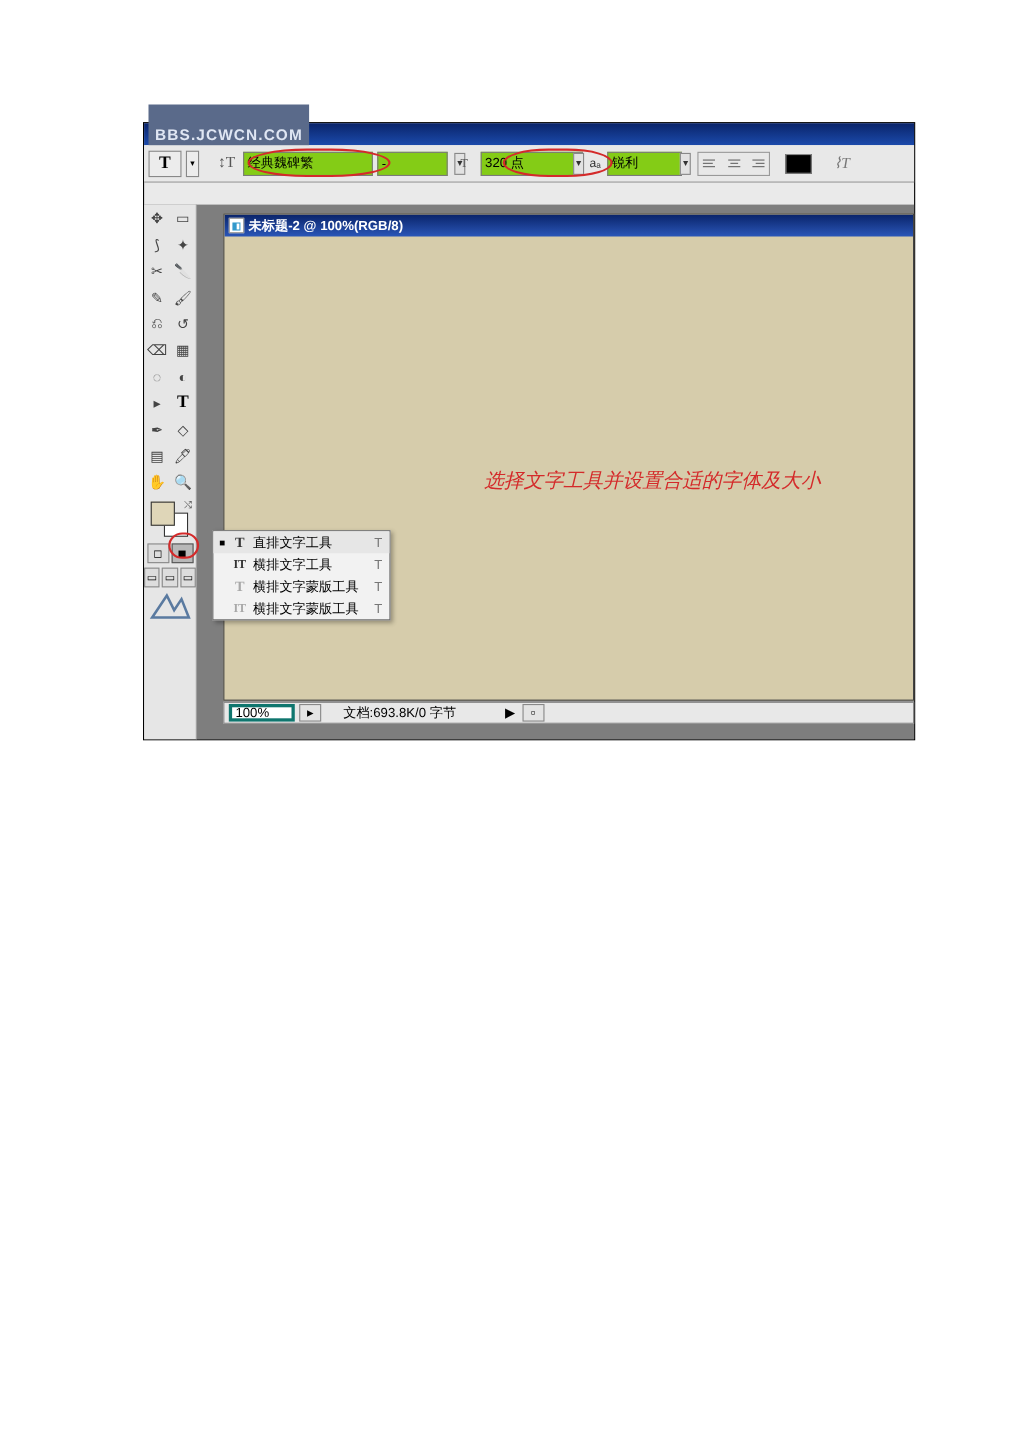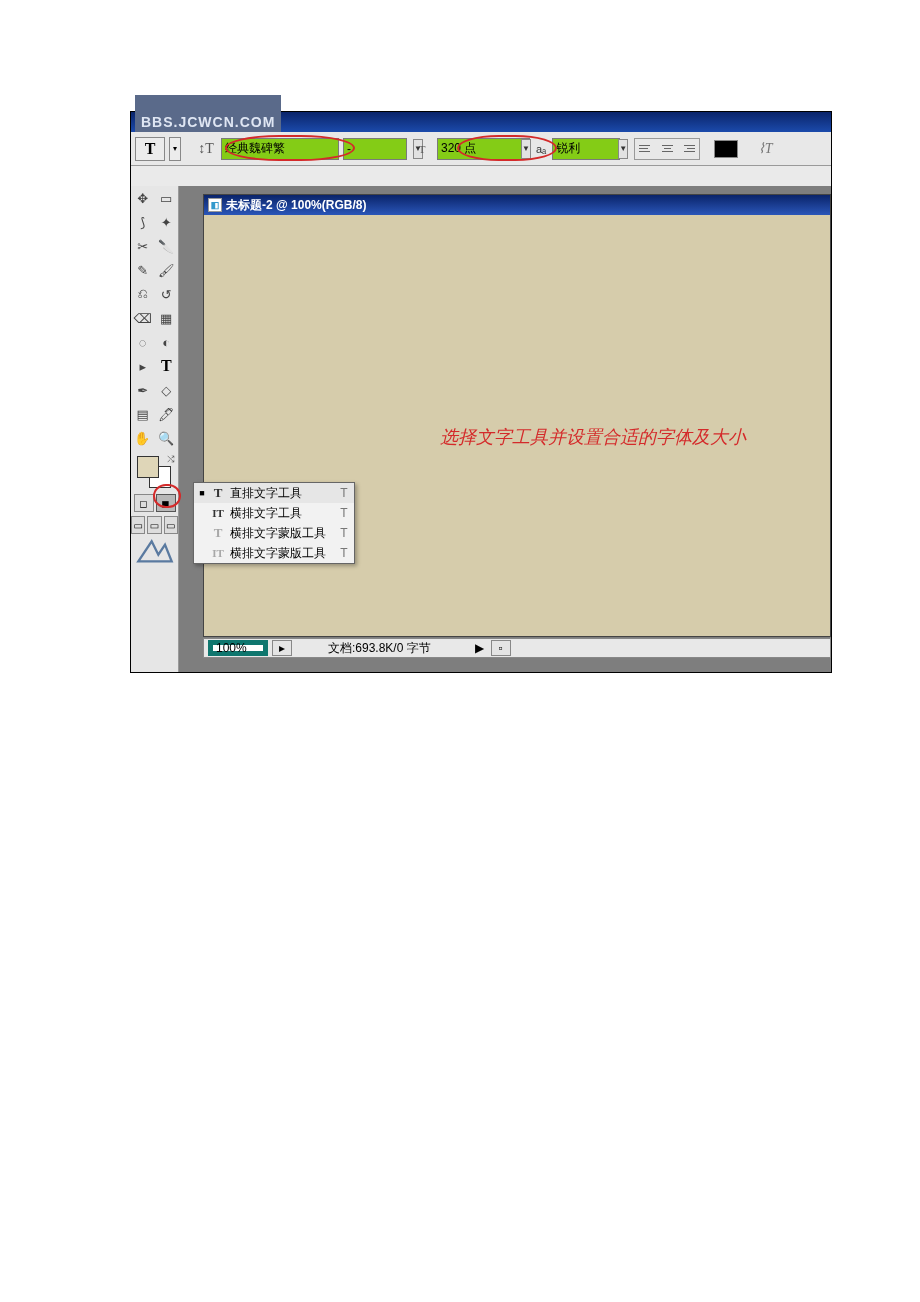--- a/index.html
+++ b/index.html
@@ -93,28 +93,28 @@
   }
   .annot {
     position:absolute; color:#d42a2a; font-size:18px; font-weight:normal;
   }
   .statusbar {
     position:absolute; left:72px; bottom:14px; right:0; height:20px;
     background:#e8e8e8; border:1px solid #888; display:flex; align-items:center;
     font-size:12px;
   }
   .status-zoom {
-    width:60px; height:16px; border:5px solid #0f766e; background:#fff;
+    width:60px; height:16px; border:3px solid #0f766e; background:#fff;
     margin:0 4px; padding:0 3px; display:flex; align-items:center;
   }
   .status-btn {
     width:20px; height:16px; border:1px solid #888; background:#e4e4e4;
     display:flex; align-items:center; justify-content:center;
   }
-  .status-doc { margin-left:36px; }
+  .status-doc { margin-left:20px; }
   .status-arrow {
     margin-left:40px; width:18px; display:flex; align-items:center; justify-content:center;
   }
   
   .toolstrip {
     position:absolute; left:0; top:0; width:48px; bottom:0;
     background:#e6e6e6; border-right:1px solid #9a9a9a;
     display:flex; flex-direction:column;
   }
   .toolrow { display:flex; }

